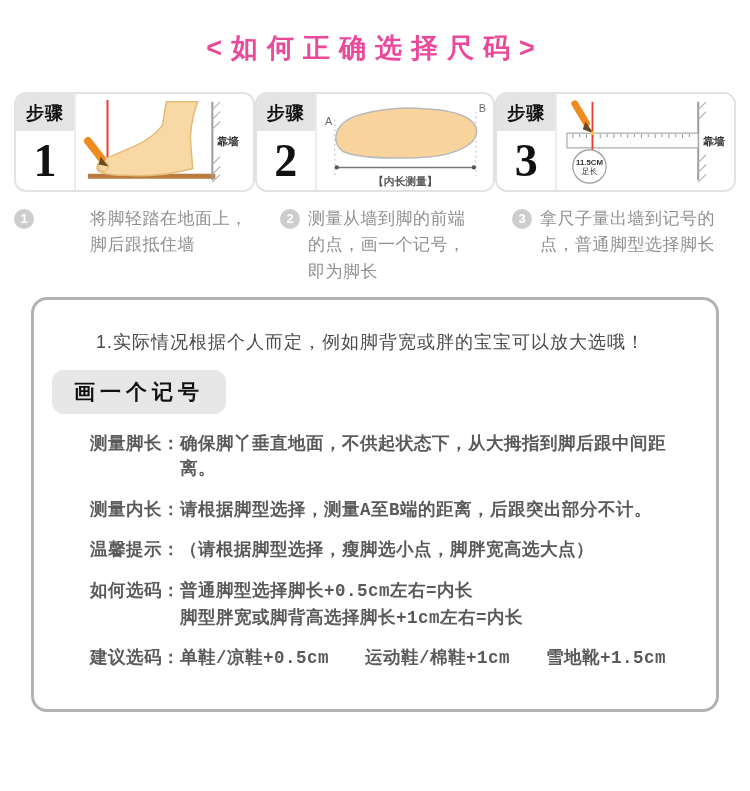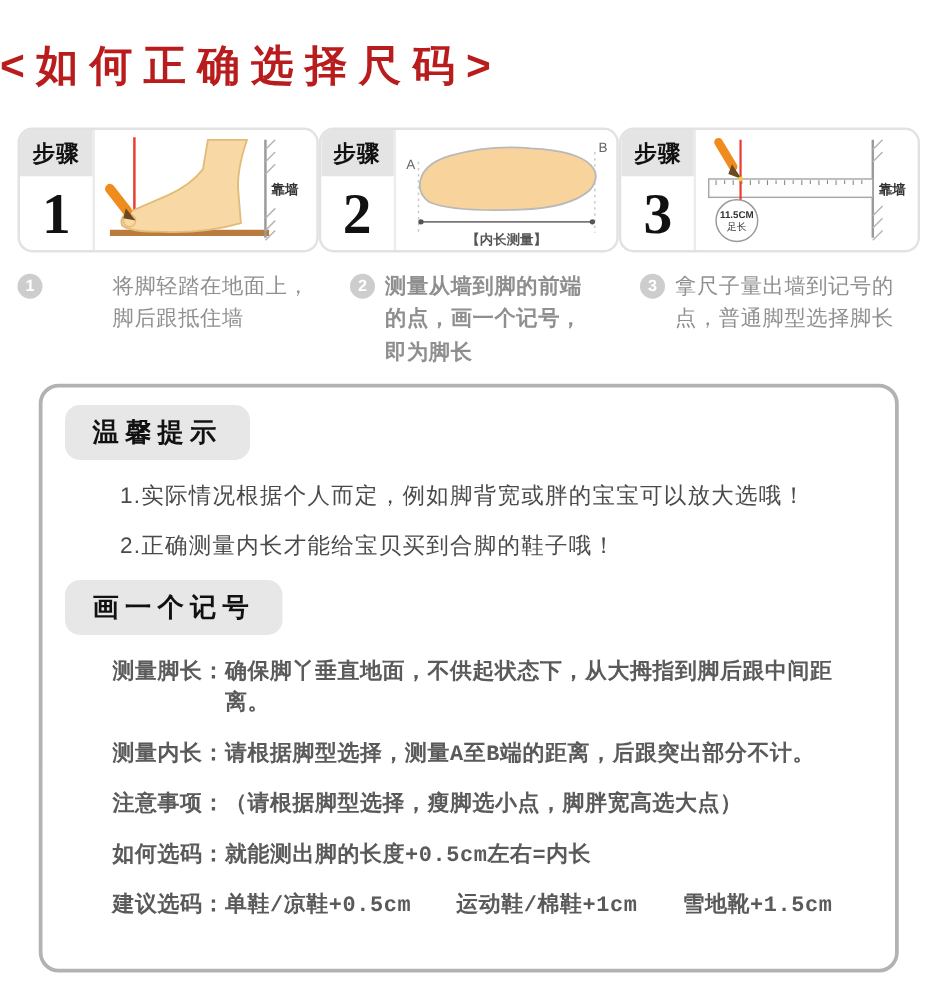--- a/index.html
+++ b/index.html
@@ -2,23 +2,24 @@
 <html><head>
 <meta charset="utf-8">
 <style>
   * { margin: 0; padding: 0; box-sizing: border-box; }
   html, body { width: 750px; background: #ffffff; font-family: "Liberation Sans", "DejaVu Sans", sans-serif; }
   body { height: 791px; overflow: hidden; }
 
   
   .page-title {
     margin-top: 30px;
-    font-size: 34px;
-    font-weight: bold;
-    color: #b91c1c;
+    text-align: center;
+    font-size: 27px;
+    font-weight: bold;
+    color: #ec4899;
     letter-spacing: 9px;
   }
 
   
   .steps-row {
     display: flex;
     justify-content: space-between;
     margin: 26px 14px 0 14px;
   }
   .step-card {
@@ -79,21 +80,21 @@
     text-align: center;
     line-height: 20px;
   }
   .desc-text {
     color: #8f8f8f;
     font-size: 17px;
     line-height: 1.55;
     letter-spacing: 0.5px;
   }
   .desc-text.w1 { max-width: 160px; margin-left: 48px; }
-  .desc-text.w2 { max-width: 162px; font-weight: bold; }
+  .desc-text.w2 { max-width: 162px; }
   .desc-text.w3 { max-width: 186px; }
 
   
   .guide-box {
     width: 688px;
     margin: 12px auto 0 auto;
     border: 3px solid #b2b2b2;
     border-radius: 16px;
     padding: 14px 0 22px 0;
     background: #fff;
@@ -238,25 +239,23 @@
   <div class="desc-col">
     <div class="step-desc">
       <span class="num-circle">3</span>
       <span class="desc-text w3">拿尺子量出墙到记号的点，普通脚型选择脚长</span>
     </div>
   </div>
 </div>
 
 <div class="guide-box">
 
-  <div class="section-pill">温馨提示</div>
 
   <div class="tips-list">
     <div class="tip-item">1.实际情况根据个人而定，例如脚背宽或胖的宝宝可以放大选哦！</div>
-    <div class="tip-item">2.正确测量内长才能给宝贝买到合脚的鞋子哦！</div>
   </div>
 
   <div class="section-pill">画一个记号</div>
 
   <div class="rows-list">
 
     <div class="guide-row">
       <span class="row-label">测量脚长：</span>
       <span class="row-lines">
           <div>确保脚丫垂直地面，不供起状态下，从大拇指到脚后跟中间距离。</div>
@@ -264,30 +263,31 @@
     </div>
 
     <div class="guide-row">
       <span class="row-label">测量内长：</span>
       <span class="row-lines">
           <div>请根据脚型选择，测量A至B端的距离，后跟突出部分不计。</div>
         </span>
     </div>
 
     <div class="guide-row">
-      <span class="row-label">注意事项：</span>
+      <span class="row-label">温馨提示：</span>
       <span class="row-lines">
           <div>（请根据脚型选择，瘦脚选小点，脚胖宽高选大点）</div>
         </span>
     </div>
 
     <div class="guide-row">
       <span class="row-label">如何选码：</span>
       <span class="row-lines">
-        <div>就能测出脚的长度+0.5cm左右=内长</div>
+        <div>普通脚型选择脚长+0.5cm左右=内长</div>
+        <div>脚型胖宽或脚背高选择脚长+1cm左右=内长</div>
       </span>
     </div>
 
     <div class="guide-row">
       <span class="row-label">建议选码：</span>
       <span class="row-lines">
           <div>单鞋/凉鞋+0.5cm　　运动鞋/棉鞋+1cm　　雪地靴+1.5cm</div>
         </span>
     </div>
 

